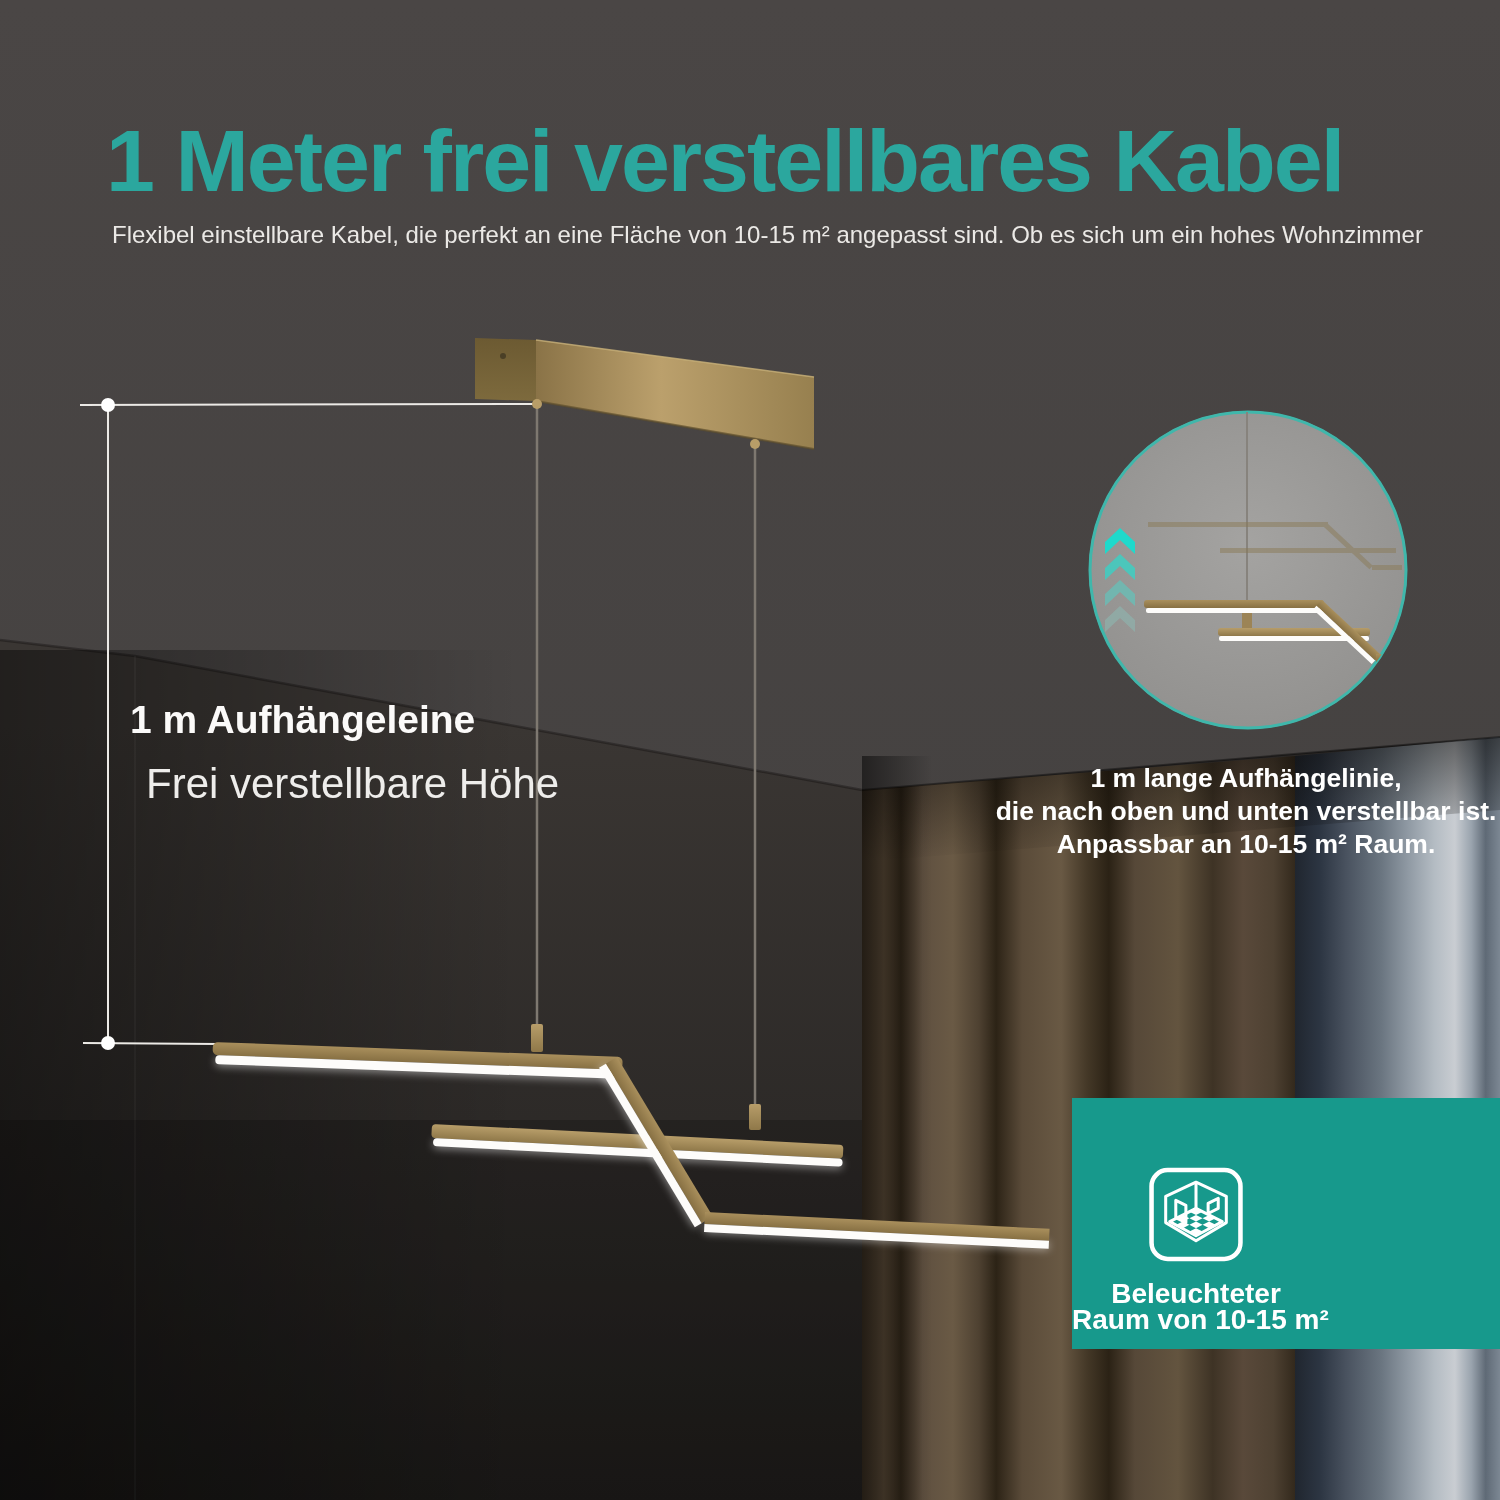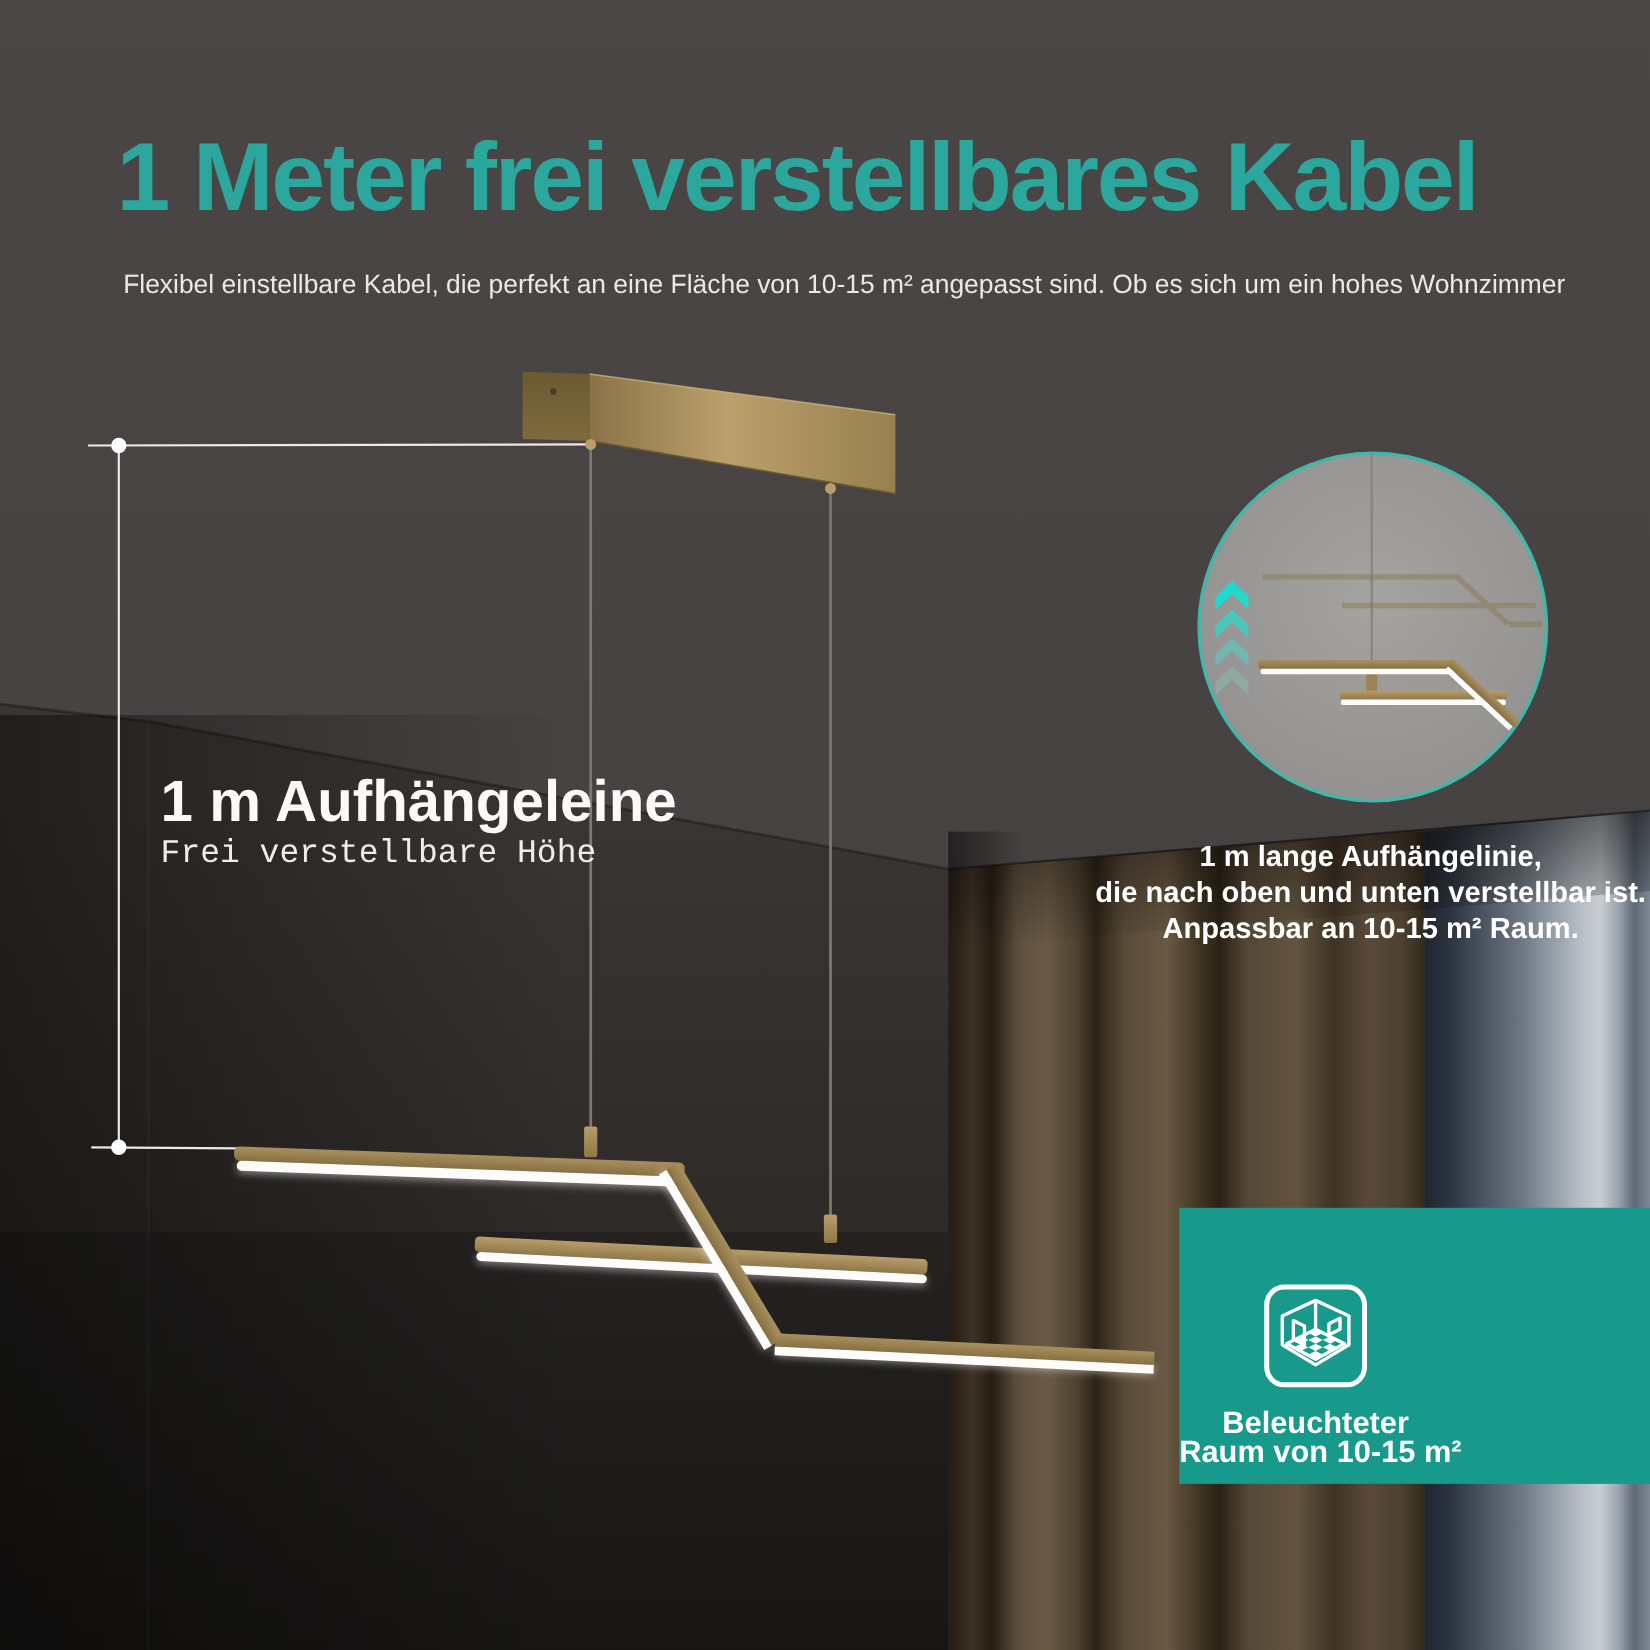--- a/index.html
+++ b/index.html
@@ -6,24 +6,24 @@
   #stage{
     position:relative;width:1500px;height:1500px;overflow:hidden;
     font-family:"Liberation Sans",sans-serif;background:#000000;
   }
   #scene{position:absolute;left:0;top:0;width:1500px;height:1500px;}
   .abs{position:absolute;}
   #title{
     left:106px;top:110px;font-size:88px;font-weight:700;letter-spacing:-2px;
     color:#2ba79e;white-space:nowrap;
   }
-  #intro{left:112px;top:216px;color:#ebe9e6;font-size:24px;line-height:37px;margin-top:24px;}
+  #intro{left:112px;top:216px;color:#ebe9e6;font-size:24px;line-height:37px;}
   #intro span{display:block;white-space:nowrap;}
-  #mh-heading{left:146px;top:698px;font-size:53px;font-weight:700;color:#fbfaf9;white-space:nowrap;}
-  #mh-sub{left:146px;top:760px;font-size:30px;font-weight:400;color:#eeedeb;white-space:nowrap;font-family:Liberation Mono, monospace;}
+  #mh-heading{left:130px;top:698px;font-size:39px;font-weight:700;color:#fbfaf9;white-space:nowrap;}
+  #mh-sub{left:146px;top:760px;font-size:42px;font-weight:400;color:#eeedeb;white-space:nowrap;}
   #inset-caption{
     left:954px;top:762px;width:584px;text-align:center;
     color:#ffffff;font-size:26.5px;font-weight:700;line-height:33px;
   }
   #inset-caption span{display:block;white-space:nowrap;}
   #feature-box{
     left:1072px;top:1098px;width:428px;height:251px;background:#17998c;
   }
   .feature-col{position:absolute;top:0;height:100%;}
   #feature-col-0{left:0;width:248px;}

